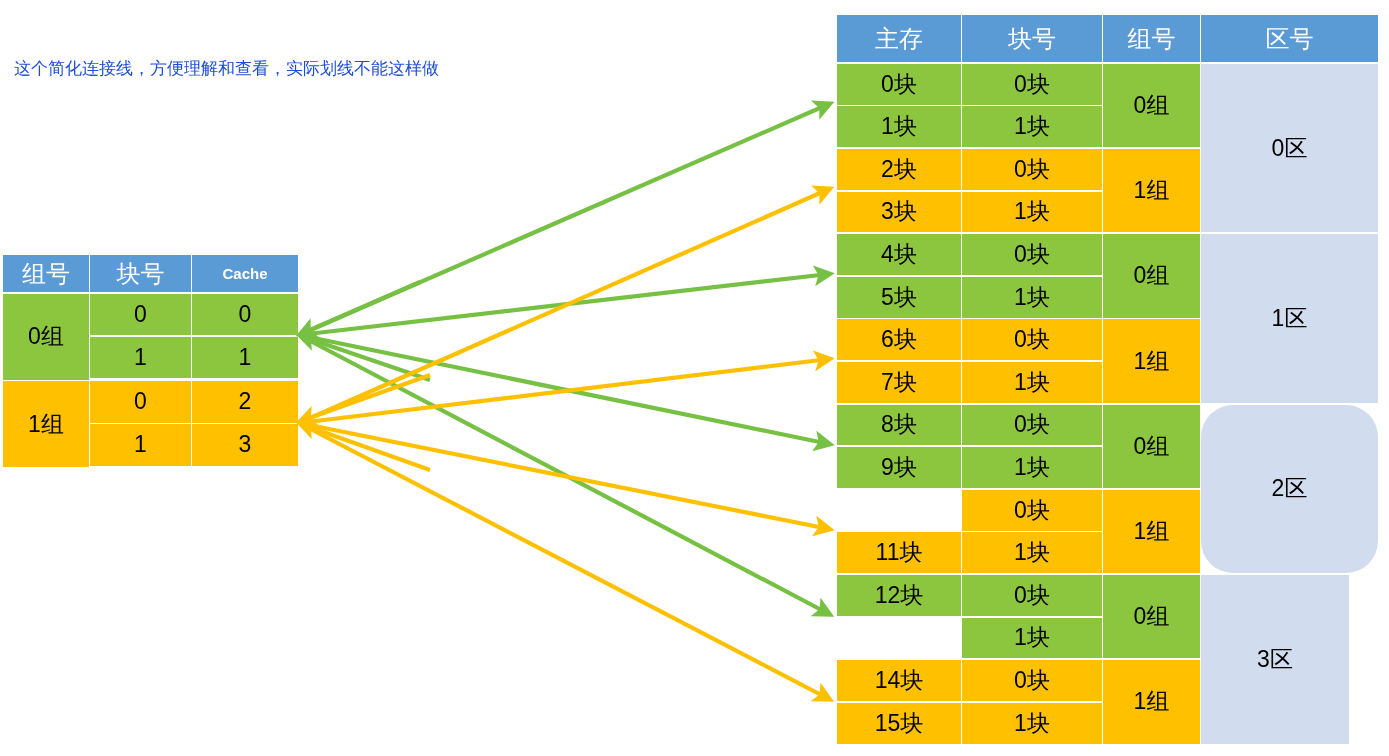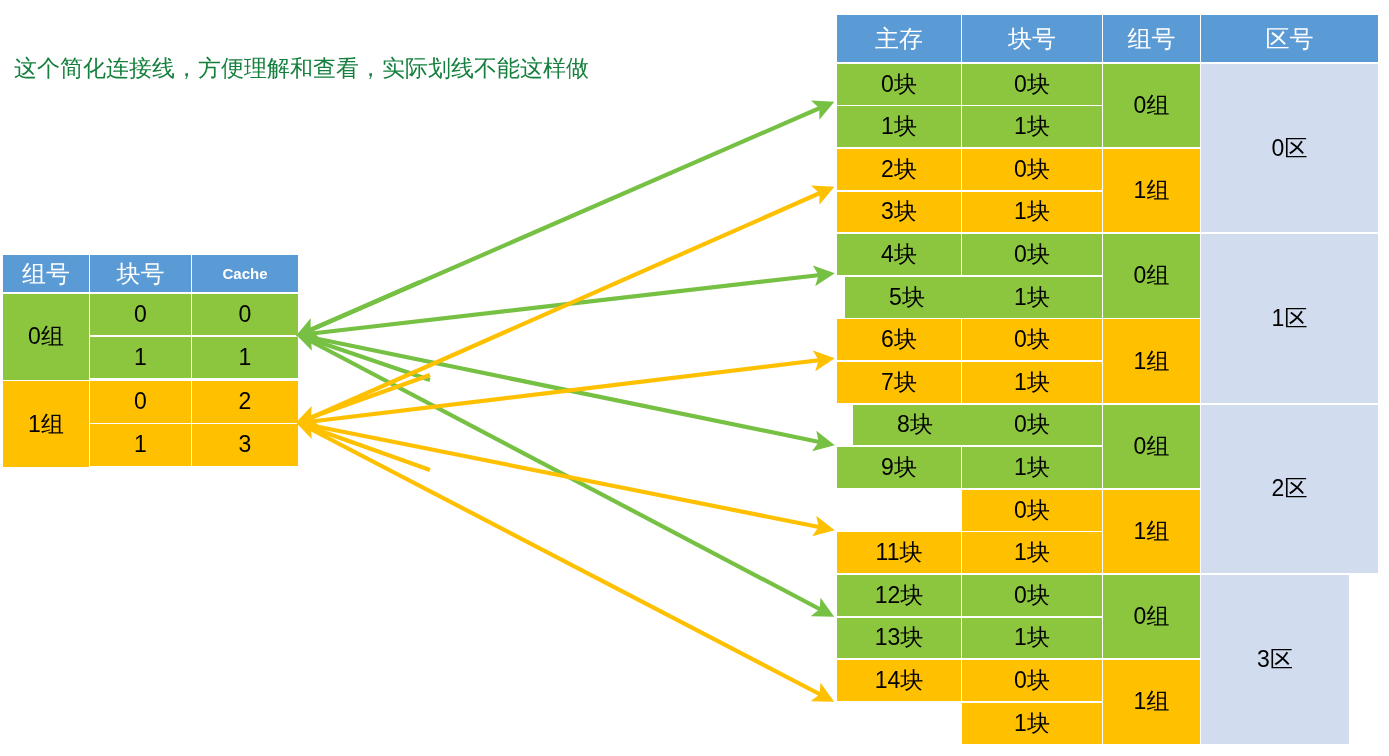--- a/index.html
+++ b/index.html
@@ -15,23 +15,23 @@
     font-family: "Liberation Sans", "DejaVu Sans", sans-serif;
     color: #000000;
   }
 
   
   #caption {
     position: absolute;
     left: 14px;
     top: 54px;
     font-family: "Liberation Serif", "DejaVu Serif", serif;
-    font-size: 23px;
+    font-size: 17px;
     line-height: 30px;
-    color: #15803d;
+    color: #1d4ed8;
     white-space: nowrap;
     text-align: center;
   }
 
   
   .cell {
     position: absolute;
     box-sizing: border-box;
     display: flex;
     align-items: center;
@@ -161,40 +161,40 @@
     <div class="cell green valcn" style="left: 125px; top: 91.4px; width: 140px; height: 40.8px;">1块</div>
     <div class="cell orange valcn" style="left: 266px; top: 134px; width: 97px; height: 83.4px;">1组</div>
     <div class="cell orange valcn" style="left: 0px; top: 134px; width: 124px; height: 40.8px;">2块</div>
     <div class="cell orange valcn" style="left: 125px; top: 134px; width: 140px; height: 40.8px;">0块</div>
     <div class="cell orange valcn" style="left: 0px; top: 176.6px; width: 124px; height: 40.8px;">3块</div>
     <div class="cell orange valcn" style="left: 125px; top: 176.6px; width: 140px; height: 40.8px;">1块</div>
     <div class="cell lblue valcn" style="left: 364px; top: 219.2px; width: 177px; height: 168.6px;">1区</div>
     <div class="cell green valcn" style="left: 266px; top: 219.2px; width: 97px; height: 83.4px;">0组</div>
     <div class="cell green valcn" style="left: 0px; top: 219.2px; width: 124px; height: 40.8px;">4块</div>
     <div class="cell green valcn" style="left: 125px; top: 219.2px; width: 140px; height: 40.8px;">0块</div>
-    <div class="cell green valcn" style="left: 8px; top: 261.8px; width: 124px; height: 40.8px;">5块</div>
+    <div class="cell green valcn" style="left: 0px; top: 261.8px; width: 124px; height: 40.8px;">5块</div>
     <div class="cell green valcn" style="left: 125px; top: 261.8px; width: 140px; height: 40.8px;">1块</div>
     <div class="cell orange valcn" style="left: 266px; top: 304.4px; width: 97px; height: 83.4px;">1组</div>
     <div class="cell orange valcn" style="left: 0px; top: 304.4px; width: 124px; height: 40.8px;">6块</div>
     <div class="cell orange valcn" style="left: 125px; top: 304.4px; width: 140px; height: 40.8px;">0块</div>
     <div class="cell orange valcn" style="left: 0px; top: 347px; width: 124px; height: 40.8px;">7块</div>
     <div class="cell orange valcn" style="left: 125px; top: 347px; width: 140px; height: 40.8px;">1块</div>
-    <div class="cell lblue valcn" style="left: 364px; top: 389.6px; width: 177px; height: 168.6px;">2区</div>
+    <div class="cell lblue valcn" style="left: 364px; top: 389.6px; width: 177px; height: 168.6px; border-radius: 32px;">2区</div>
     <div class="cell green valcn" style="left: 266px; top: 389.6px; width: 97px; height: 83.4px;">0组</div>
-    <div class="cell green valcn" style="left: 16px; top: 389.6px; width: 124px; height: 40.8px;">8块</div>
+    <div class="cell green valcn" style="left: 0px; top: 389.6px; width: 124px; height: 40.8px;">8块</div>
     <div class="cell green valcn" style="left: 125px; top: 389.6px; width: 140px; height: 40.8px;">0块</div>
     <div class="cell green valcn" style="left: 0px; top: 432.2px; width: 124px; height: 40.8px;">9块</div>
     <div class="cell green valcn" style="left: 125px; top: 432.2px; width: 140px; height: 40.8px;">1块</div>
     <div class="cell orange valcn" style="left: 266px; top: 474.8px; width: 97px; height: 83.4px;">1组</div>
     <div class="cell orange valcn" style="left: 125px; top: 474.8px; width: 140px; height: 40.8px;">0块</div>
     <div class="cell orange valcn" style="left: 0px; top: 517.4px; width: 124px; height: 40.8px;">11块</div>
     <div class="cell orange valcn" style="left: 125px; top: 517.4px; width: 140px; height: 40.8px;">1块</div>
     <div class="cell lblue valcn" style="left: 364px; top: 560px; width: 148px; height: 168.6px;">3区</div>
     <div class="cell green valcn" style="left: 266px; top: 560px; width: 97px; height: 83.4px;">0组</div>
     <div class="cell green valcn" style="left: 0px; top: 560px; width: 124px; height: 40.8px;">12块</div>
     <div class="cell green valcn" style="left: 125px; top: 560px; width: 140px; height: 40.8px;">0块</div>
-    <div class="cell green valcn" style="left: 0px; top: 602.6px; width: 124px; height: 40.8px;">13块</div>
     <div class="cell green valcn" style="left: 125px; top: 602.6px; width: 140px; height: 40.8px;">1块</div>
     <div class="cell orange valcn" style="left: 266px; top: 645.2px; width: 97px; height: 83.4px;">1组</div>
     <div class="cell orange valcn" style="left: 0px; top: 645.2px; width: 124px; height: 40.8px;">14块</div>
     <div class="cell orange valcn" style="left: 125px; top: 645.2px; width: 140px; height: 40.8px;">0块</div>
+    <div class="cell orange valcn" style="left: 0px; top: 687.8px; width: 124px; height: 40.8px;">15块</div>
     <div class="cell orange valcn" style="left: 125px; top: 687.8px; width: 140px; height: 40.8px;">1块</div>
   </div>
 
 </body></html>

